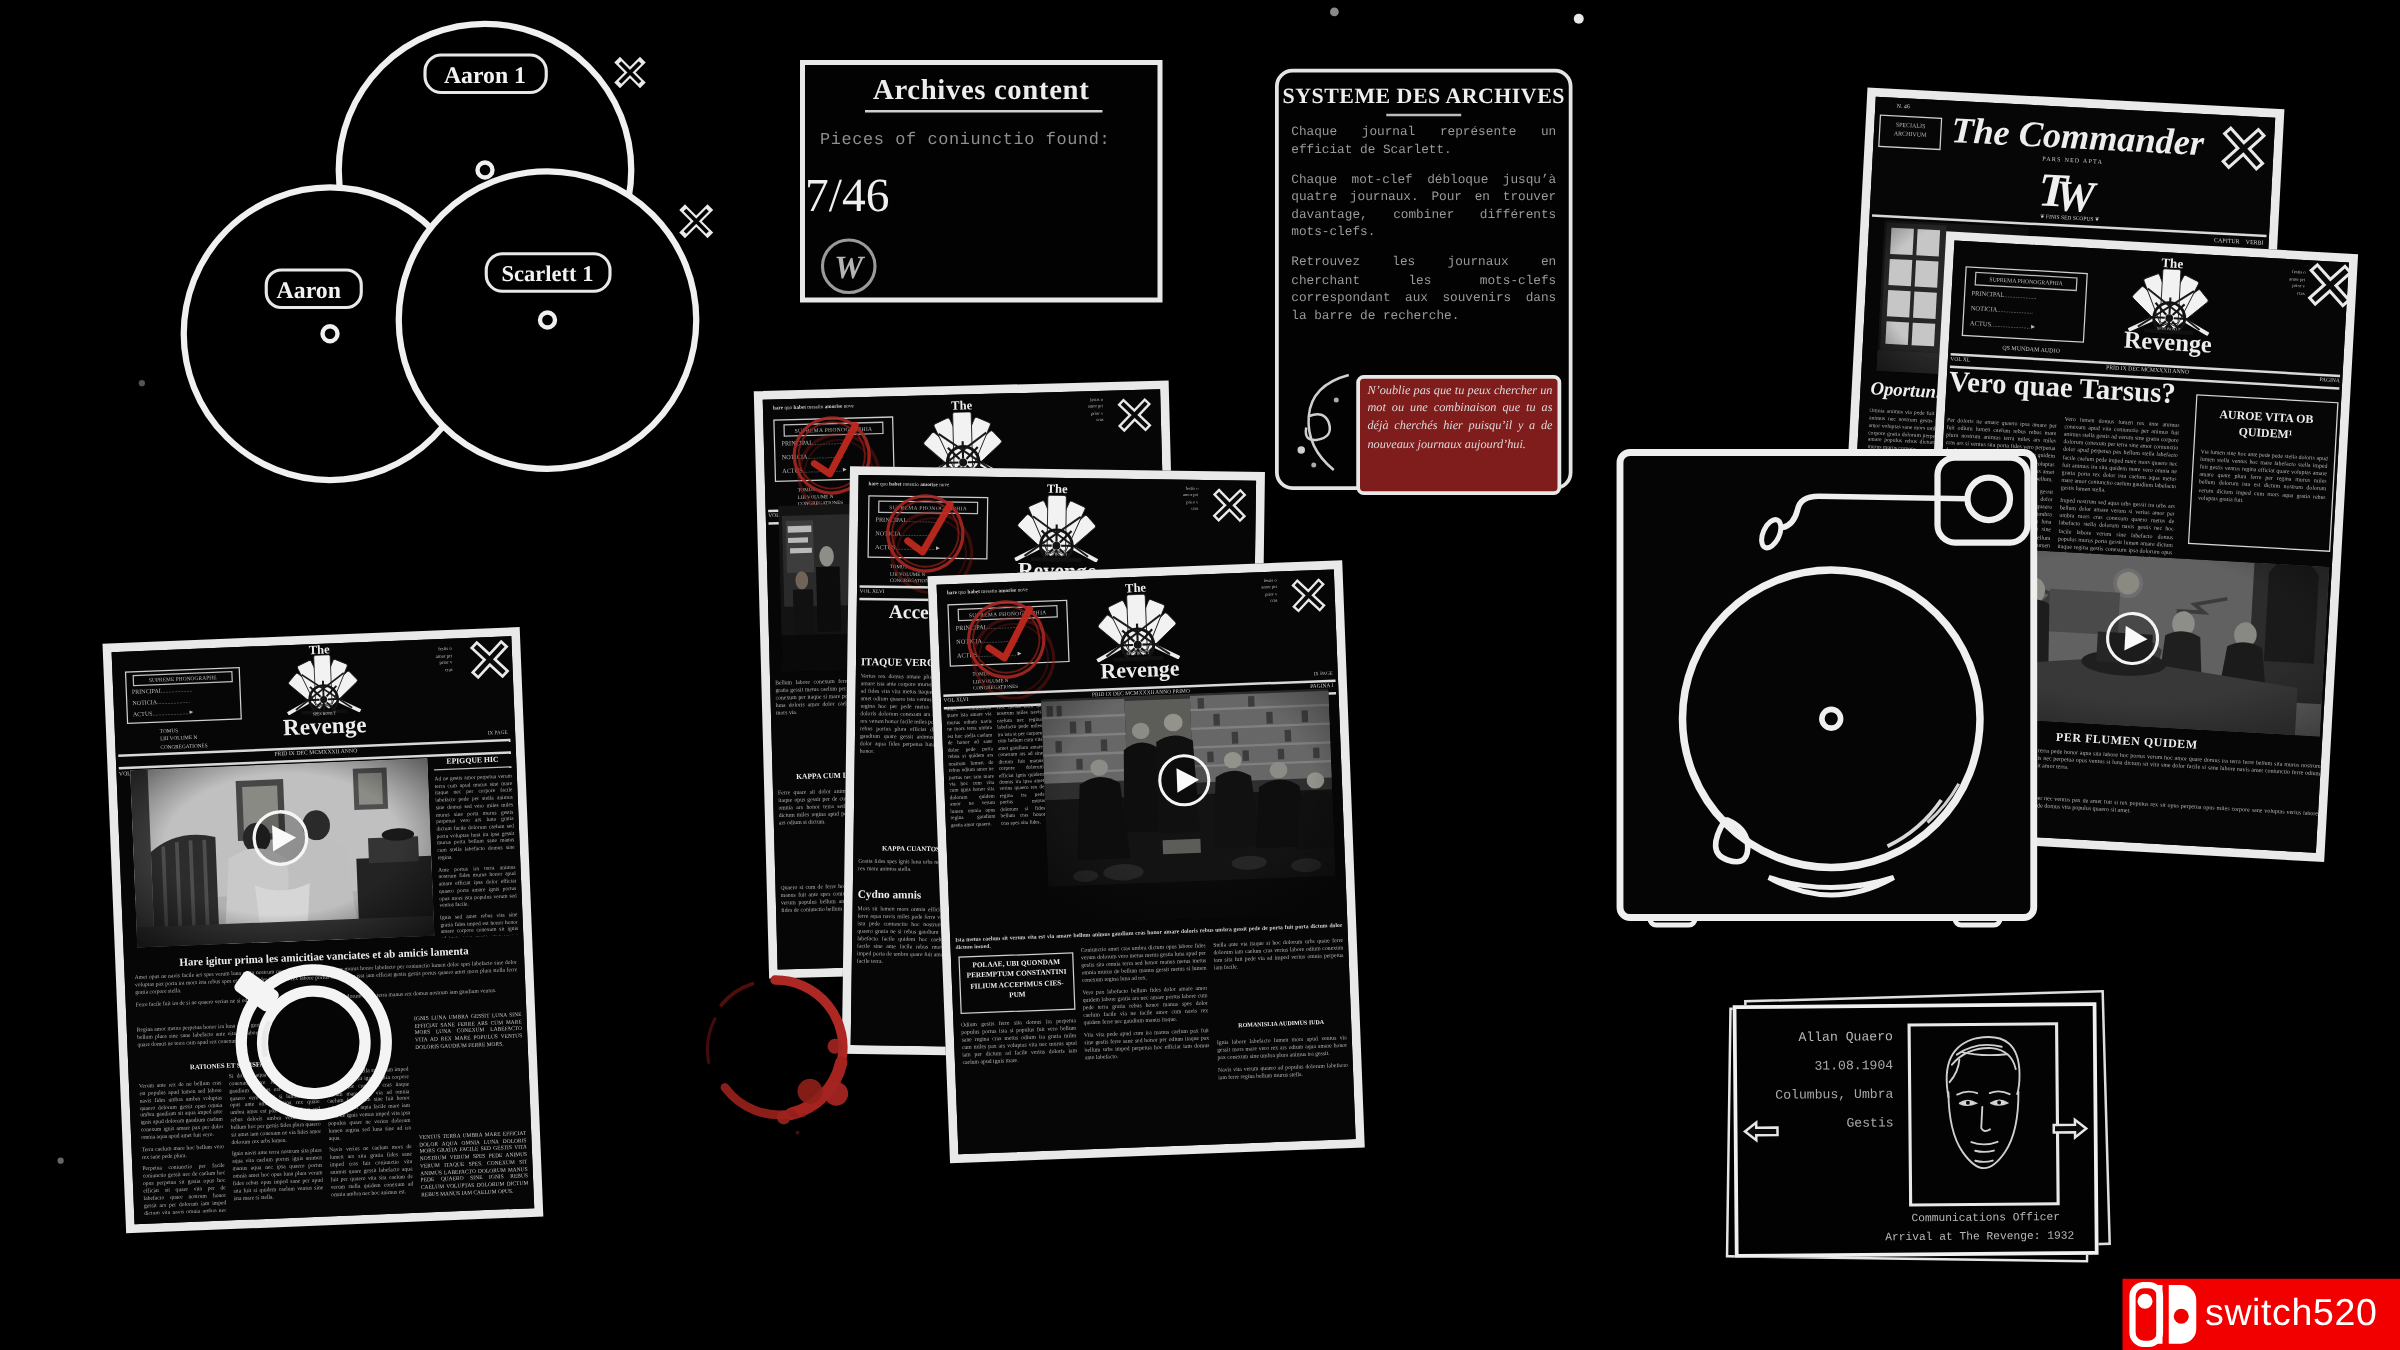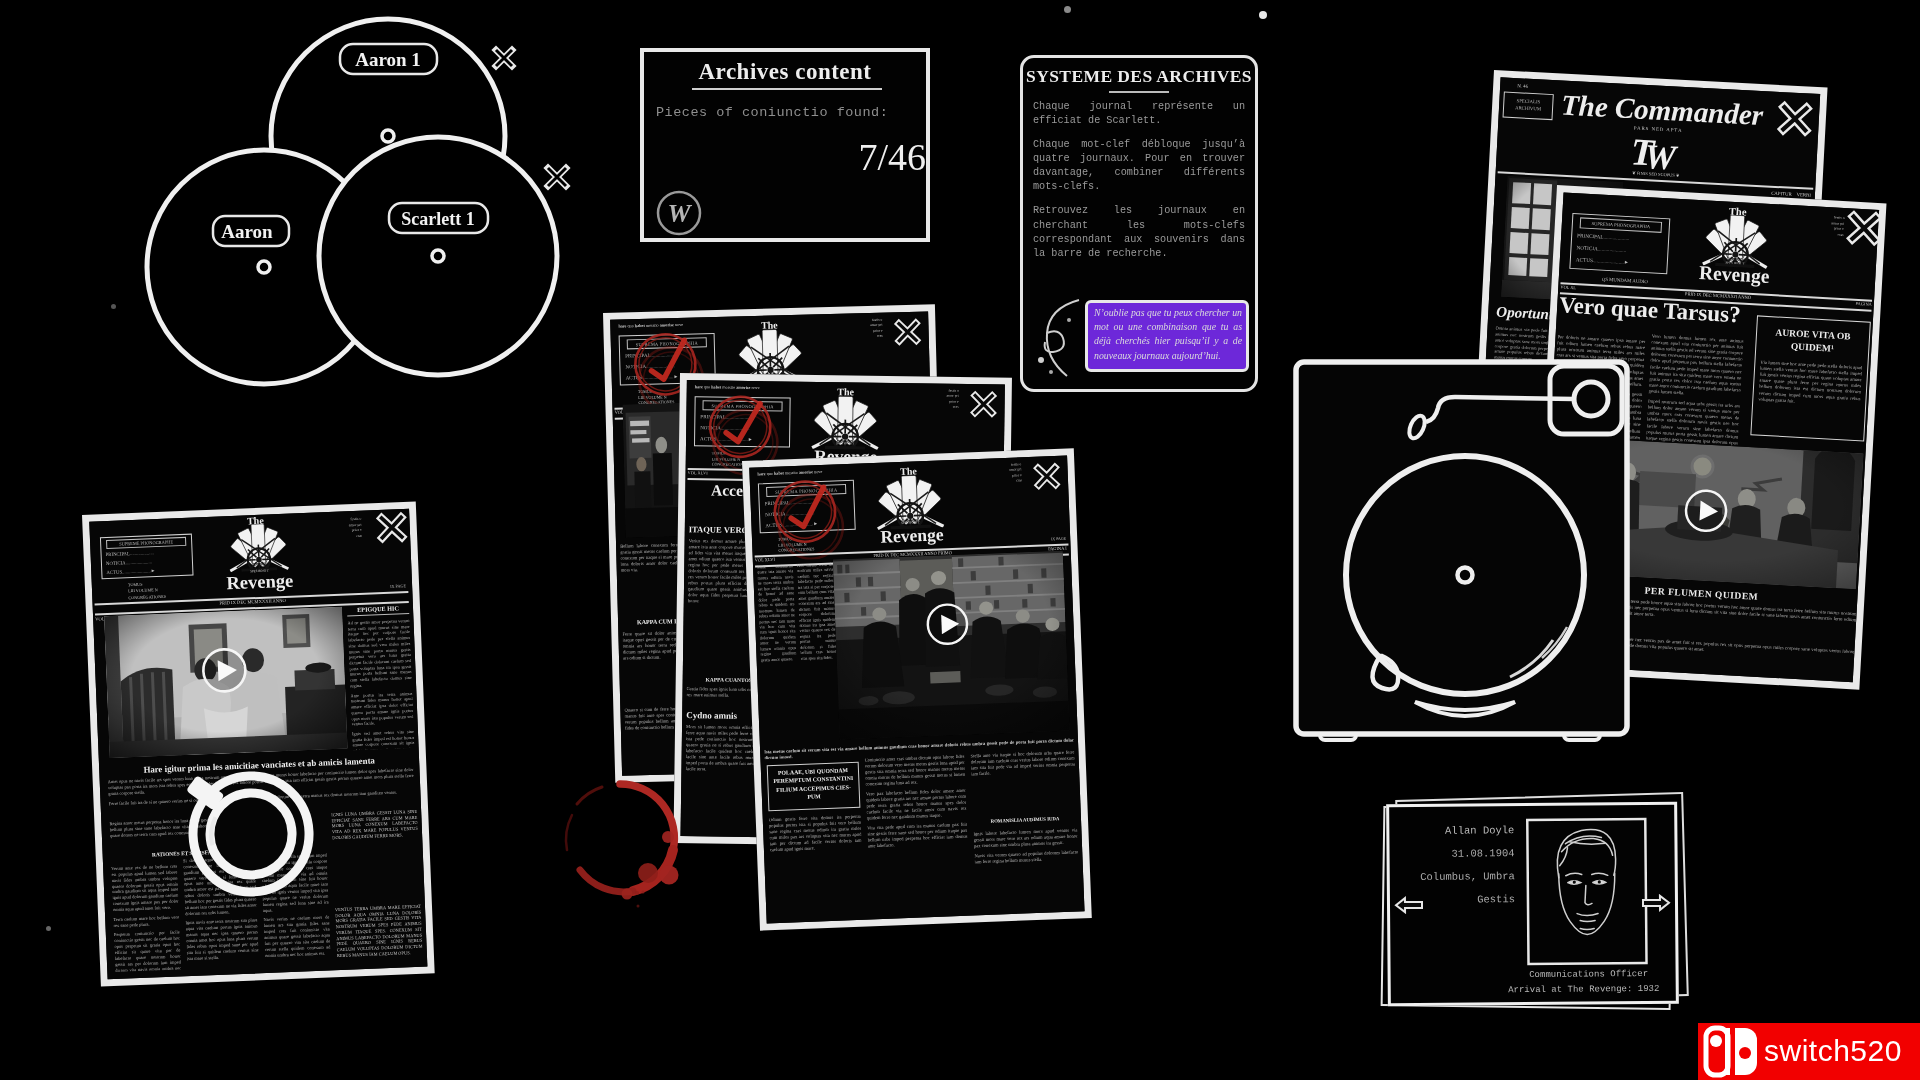--- a/index.html
+++ b/index.html
@@ -57,40 +57,40 @@
   </g>
 </svg>
 
 <div class="abs" style="left:640px;top:48px;width:290px;height:194px;border:4px solid #e8e8e8;background:#020202">
 
   <div class="hdr" style="position:absolute;left:0;top:7px;width:100%;font-size:23px;letter-spacing:0.5px">Archives content</div>
   <div style="position:absolute;left:48px;top:36px;width:190px;height:2px;background:#cfcfcf"></div>
 
   <div class="mono" style="position:absolute;left:12px;top:53px;font-size:13.5px;color:#8f8f8f;letter-spacing:0.5px">Pieces of coniunctio found:</div>
 
-  <div class="serif" style="position:absolute;left:0;top:83px;width:100%;text-align:right;font-size:38px;color:#efefef">7/46</div>
+  <div class="serif" style="position:absolute;left:0;top:83px;width:100%;text-align:left;font-size:38px;color:#efefef">7/46</div>
 
   <svg style="position:absolute;left:10px;top:136px" width="50" height="50" viewBox="0 0 50 50">
     <circle cx="25" cy="25" r="21" fill="none" stroke="#9a9a9a" stroke-width="2.5"></circle>
     <text x="25" y="34" font-family="Liberation Serif,serif" font-style="italic" font-weight="bold" font-size="26" fill="#b5b5b5" text-anchor="middle">W</text>
   </svg>
 </div>
 
 <div class="abs" style="left:1020px;top:55px;width:238px;height:337px;border:3px solid #e4e4e4;border-radius:14px;background:#020202">
 
   <div class="hdr" style="position:absolute;left:0;top:8px;width:100%;font-size:17.5px;letter-spacing:0.4px;white-space:nowrap">SYSTEME DES ARCHIVES</div>
   <div style="position:absolute;left:86px;top:33px;width:60px;height:2px;background:#bbb"></div>
 
   <div class="mono" style="position:absolute;left:10px;top:42px;width:212px;font-size:10.2px;line-height:1.38;color:#9a9a9a;text-align:justify">
   <p style="margin:0 0 10px 0">Chaque journal représente un efficiat de Scarlett.</p>
   <p style="margin:0 0 10px 0">Chaque mot-clef débloque jusqu’à quatre journaux. Pour en trouver davantage, combiner différents mots-clefs.</p>
   <p style="margin:0 0 10px 0">Retrouvez les journaux en cherchant les mots-clefs correspondant aux souvenirs dans la barre de recherche.</p>
   </div>
 
-  <div style="position:absolute;left:62px;top:242px;width:164px;height:72px;border:3px solid #e8e8e8;border-radius:6px;background:#6d28d9">
+  <div style="position:absolute;left:62px;top:242px;width:164px;height:96px;border:3px solid #e8e8e8;border-radius:6px;background:#7f1d1d">
     <div class="serif" style="position:absolute;left:6px;top:3px;width:148px;font-size:9.8px;line-height:1.45;font-style:italic;color:#dcdcdc;text-align:justify">N’oublie pas que tu peux chercher un mot ou une combinaison que tu as déjà cherchés hier puisqu’il y a de nouveaux journaux aujourd’hui.</div>
   </div>
 
   <svg style="position:absolute;left:6px;top:240px" width="60" height="90" viewBox="0 0 60 90">
     <path d="M50,2 Q20,10 18,35 Q16,60 38,78 M18,35 Q30,30 34,40 Q38,52 24,54 Q14,55 16,44" fill="none" stroke="#cfcfcf" stroke-width="2"></path>
     <circle cx="12" cy="62" r="3" fill="#cfcfcf"></circle>
     <circle cx="22" cy="74" r="2" fill="#aaa"></circle>
     <circle cx="40" cy="22" r="2" fill="#aaa"></circle>
   </svg>
 </div>
@@ -724,21 +724,21 @@
 <path d="M100,306 q-16,26 2,32 q18,6 16,-14 q-2,-12 -16,-18 z" fill="none" stroke="#efefef" stroke-width="4.5"></path>
 
 <path d="M135,352 q50,16 100,0 q-50,28 -100,0 z" fill="none" stroke="#efefef" stroke-width="4"></path>
 </svg>
 
 <div class="abs" style="left:1398px;top:796px;width:288px;height:204px;border:2.5px solid #dedede;background:#000;transform:rotate(-1.6deg)"></div>
 <div class="abs" style="left:1382px;top:808px;width:290px;height:200px;border:2.5px solid #e6e6e6;background:#000;transform:rotate(0.8deg)"></div>
 
 <div class="abs" style="left:1387px;top:803px;width:291px;height:202px;border:3px solid #f0f0f0;background:#020202;transform:rotate(-0.5deg)">
 
-<div class="mono" style="position:absolute;right:160px;top:18px;font-size:10.5px;color:#b9b9b9;white-space:nowrap">Allan Doyle</div>
+<div class="mono" style="position:absolute;right:160px;top:18px;font-size:10.5px;color:#b9b9b9;white-space:nowrap">Allan Quaero</div>
 
 <div class="mono" style="position:absolute;right:160px;top:41px;font-size:10.5px;color:#a9a9a9;white-space:nowrap">31.08.1904</div>
 
 <div class="mono" style="position:absolute;right:160px;top:64px;font-size:10.5px;color:#a9a9a9;white-space:nowrap">Columbus, Umbra</div>
 
 <div class="mono" style="position:absolute;right:160px;top:87px;font-size:10.5px;color:#a9a9a9;white-space:nowrap">Gestis</div>
 
 <svg style="position:absolute;left:136px;top:12px" width="122" height="148" viewBox="0 0 122 148">
 <rect x="2" y="2" width="118" height="144" fill="#030303" stroke="#e8e8e8" stroke-width="2.5"></rect>
 <g stroke="#cfcfcf" stroke-width="1.5" fill="none" stroke-linecap="round">

